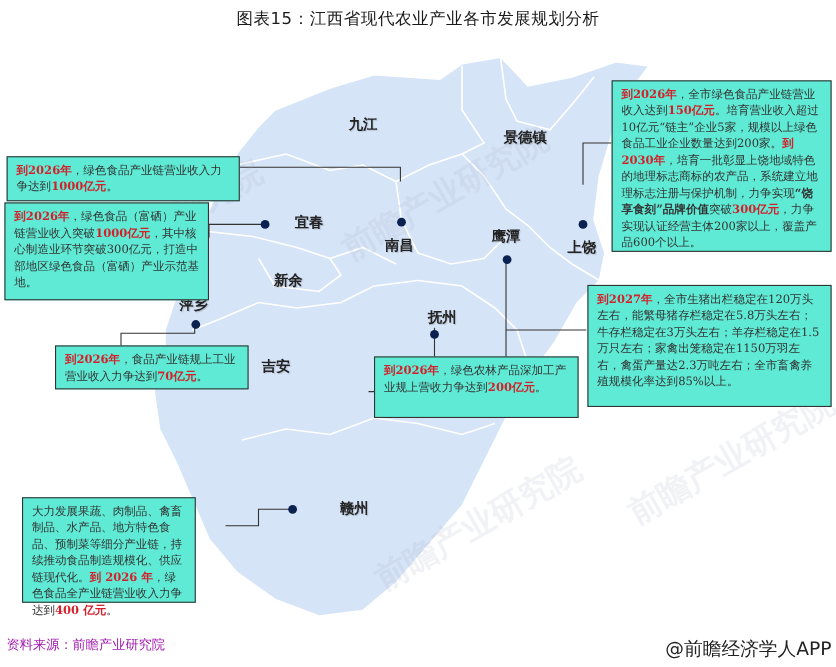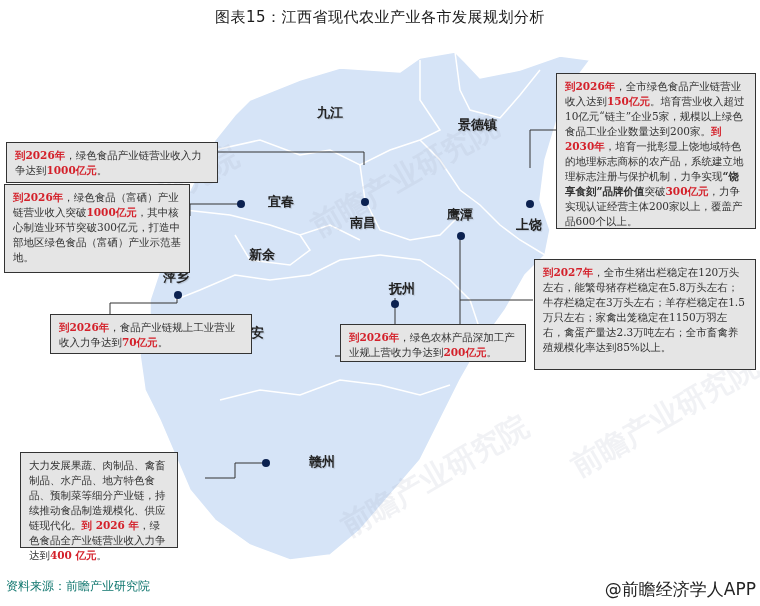--- a/index.html
+++ b/index.html
@@ -6,27 +6,27 @@
   body { width: 760px; height: 606px; position: relative; overflow: hidden;
          font-family: "DejaVu Serif", "Liberation Serif", serif; color: #333; }
   .title { position: absolute; left: 0; top: 8px; width: 760px; text-align: center;
            font-family: "DejaVu Sans", "Liberation Sans", sans-serif; font-weight: normal;
            font-size: 15px; color: #1a1a1a; letter-spacing: 0.5px; }
   .map-wrap { position: absolute; left: 0; top: 36px; width: 760px; height: 534px; }
   .map-svg { position: absolute; left: 0; top: 0; }
   .city { position: absolute; font-size: 13px; font-weight: bold; color: #222;
           text-shadow: 1px 1px 1px rgba(0,0,0,0.15); white-space: nowrap; }
   .dot { position: absolute; width: 8px; height: 8px; border-radius: 50%; background: #0b2150; }
-  .box { position: absolute; background: #e5e5e5; border: 1.5px solid #333;
+  .box { position: absolute; background: #5eead4; border: 1.5px solid #333;
          font-size: 10.5px; line-height: 15px; padding: 5px 8px; color: #333;
          box-sizing: border-box; }
   .red { color: #d4202a; font-weight: bold; }
   .bold { font-weight: bold; }
   .footer-left { position: absolute; left: 6px; top: 578px; font-size: 12px;
-                 font-family: "DejaVu Sans", "Liberation Sans", sans-serif; color: #0f766e; }
+                 font-family: "DejaVu Sans", "Liberation Sans", sans-serif; color: #a21caf; }
   .footer-right { position: absolute; right: 4px; top: 578px; font-size: 17px;
                   font-family: "DejaVu Sans", "Liberation Sans", sans-serif; color: #222; }
   .wm { position: absolute; font-family: "DejaVu Sans", sans-serif; font-size: 30px;
         font-weight: bold; color: rgba(160,170,190,0.15); transform: rotate(-30deg);
         white-space: nowrap; pointer-events: none; }
 </style>
 </head>
 <body>
 
 <div class="title">图表15：江西省现代农业产业各市发展规划分析</div>
@@ -92,25 +92,25 @@
 </div>
 
 <div class="box" style="left:6px;top:131px;width:212px;height:41px;margin-top:11px;">
   <span class="red">到2026年</span><span>，绿色食品产业链营业收入力争达到</span><span class="red">1000亿元</span><span>。</span>
 </div>
 
 <div class="box" style="left:4px;top:184px;width:186px;height:89px;">
   <span class="red">到2026年</span><span>，绿色食品（富硒）产业链营业收入突破</span><span class="red">1000亿元</span><span>，其中核心制造业环节突破300亿元，打造中部地区绿色食品（富硒）产业示范基地。</span>
 </div>
 
-<div class="box" style="left:50px;top:314px;width:202px;height:40px;">
+<div class="box" style="left:50px;top:314px;width:176px;height:40px;">
   <span class="red">到2026年</span><span>，食品产业链规上工业营业收入力争达到</span><span class="red">70亿元</span><span>。</span>
 </div>
 
-<div class="box" style="left:340px;top:324px;width:186px;height:38px;">
+<div class="box" style="left:340px;top:324px;width:186px;height:56px;">
   <span class="red">到2026年</span><span>，绿色农林产品深加工产业规上营收力争达到</span><span class="red">200亿元</span><span>。</span>
 </div>
 
 <div class="box" style="left:556px;top:73px;width:200px;height:156px;">
   <span class="red">到2026年</span><span>，全市绿色食品产业链营业收入达到</span><span class="red">150亿元</span><span>。培育营业收入超过10亿元“链主”企业5家，规模以上绿色食品工业企业数量达到200家。</span><span class="red">到2030年</span><span>，培育一批彰显上饶地域特色的地理标志商标的农产品，系统建立地理标志注册与保护机制，力争实现</span><span class="bold">“饶享食刻”品牌价值</span><span>突破</span><span class="red">300亿元</span><span>，力争实现认证经营主体200家以上，覆盖产品600个以上。</span>
 </div>
 
 <div class="box" style="left:534px;top:259px;width:222px;height:111px;">
   <span class="red">到2027年</span><span>，全市生猪出栏稳定在120万头左右，能繁母猪存栏稳定在5.8万头左右；牛存栏稳定在3万头左右；羊存栏稳定在1.5万只左右；家禽出笼稳定在1150万羽左右，禽蛋产量达2.3万吨左右；全市畜禽养殖规模化率达到85%以上。</span>
 </div>

